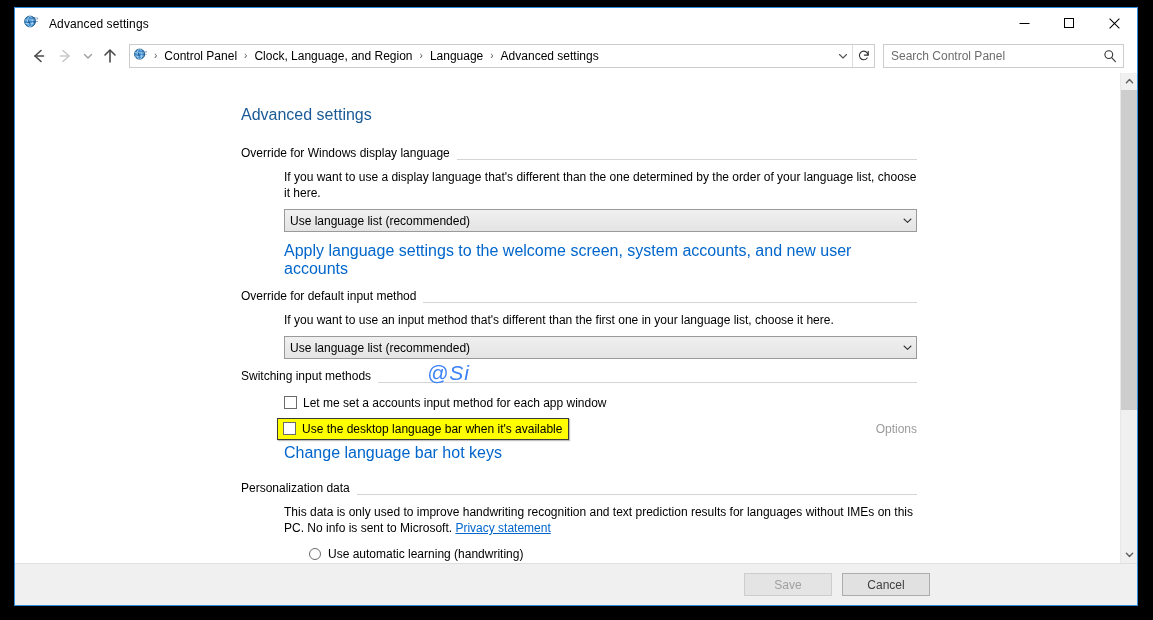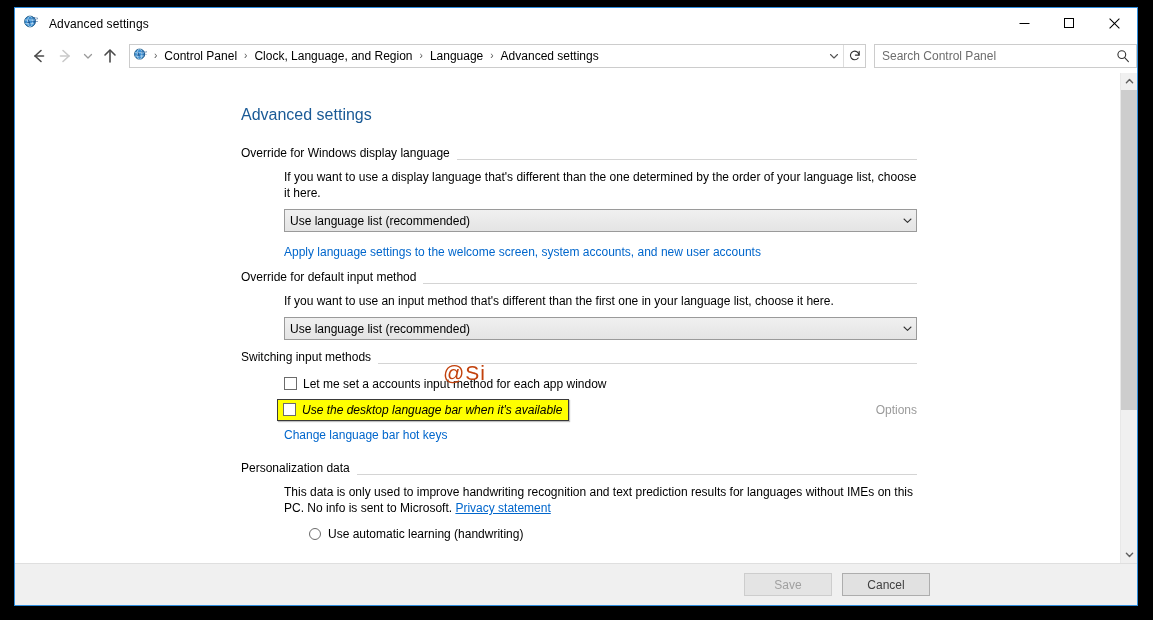--- a/index.html
+++ b/index.html
@@ -127,27 +127,28 @@
     flex: none;
   }
   .addr-refresh {
     width: 22px; height: 22px;
     display: flex; align-items: center; justify-content: center;
     flex: none;
     border-left: 1px solid #dddddd;
   }
 
   .searchbox {
-    width: 263px;
+    width: 241px;
     height: 24px;
     border: 1px solid #cccccc;
     background: #ffffff;
     display: flex;
     align-items: center;
     flex: none;
+    margin-right: 13px;
   }
   .search-input {
     flex: 1;
     border: none;
     outline: none;
     font-family: "Liberation Sans", sans-serif;
     font-size: 12px;
     color: #000000;
     padding-left: 7px;
     background: transparent;
@@ -228,21 +229,21 @@
   .combo-arrow {
     margin-left: auto;
     width: 17px;
     display: flex;
     align-items: center;
     justify-content: center;
     flex: none;
   }
 
   .link {
-    font-size: 12px;
+    font-size: 16px;
     color: #0066cc;
     text-decoration: none;
     cursor: pointer;
     display: inline-block;
     margin-bottom: 11px;
   }
   .link-underline {
     color: #0066cc;
     text-decoration: underline;
     cursor: pointer;
@@ -271,21 +272,20 @@
   
   .highlight-wrap {
     position: relative;
     display: inline-flex;
     align-items: center;
     background: #ffff00;
     border: 1px solid #3a3a3a;
     padding: 3px 6px 3px 5px;
     margin-left: 36px;
     box-shadow: 1px 1px 1px rgba(0,0,0,0.25);
-    font-style: italic;
   }
 
   .options-label {
     position: absolute;
     right: 0;
     font-size: 12px;
     color: #9b9b9b;
   }
   .row-with-options {
     display: flex;
@@ -362,27 +362,28 @@
   .btn.disabled {
     color: #a0a0a0;
     background: #e4e4e4;
     border-color: #cdcdcd;
     cursor: default;
   }
   .btn-gap { width: 10px; }
 
   .wm {
     position: absolute;
-    left: 428px;
+    left: 412px;
     top: 288px;
     font-size: 21px;
-    color: #c2410c;
+    color: #3b82f6;
     letter-spacing: 1px;
     pointer-events: none;
     user-select: none;
+    font-style: italic;
   }
 </style>
 </head>
 <body>
 
 <div class="window">
 
   <div class="titlebar">
     <span class="title-icon">
       <svg width="17" height="17" viewBox="0 0 17 17">

